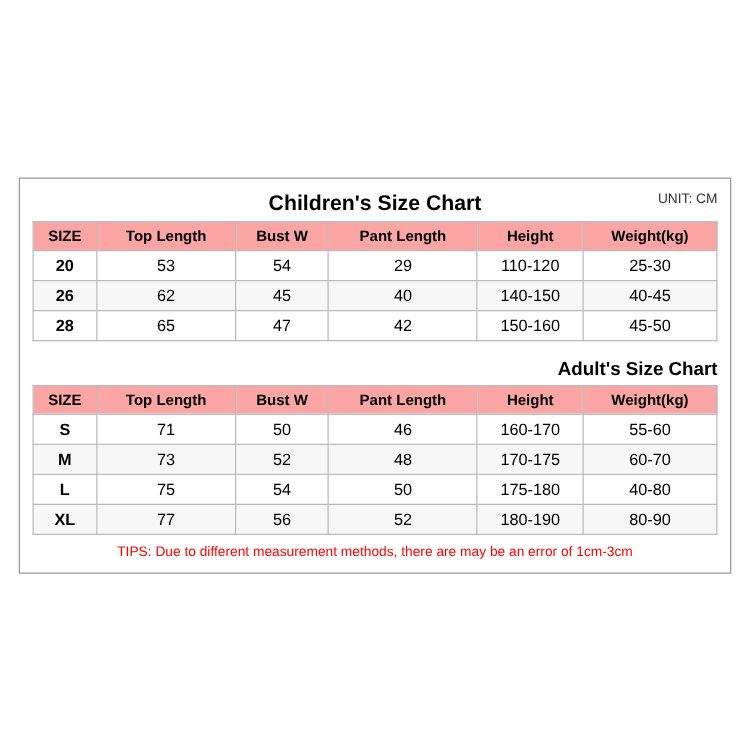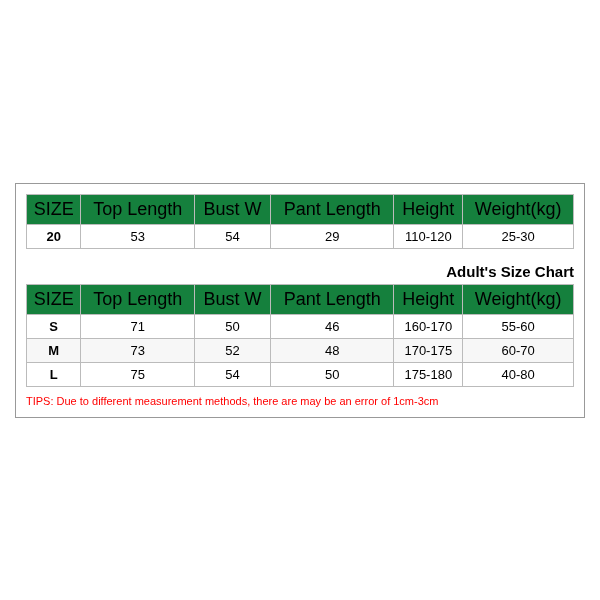--- a/index.html
+++ b/index.html
@@ -37,70 +37,91 @@
       width: 100%;
       border-collapse: collapse;
       margin-bottom: 8px;
     }
     table th, table td {
       border: 1px solid #bbb;
       text-align: center;
       padding: 4px 2px;
     }
     .header-row th {
-      background: #15803d;
-      font-weight: normal;
-      font-size: 18px;
+      background: #fca5a5;
+      font-weight: bold;
+      font-size: 12px;
     }
     .size-col {
       font-weight: bold;
     }
     .section-title {
       text-align: right;
       font-size: 15px;
       font-weight: bold;
       padding: 6px 0 4px 0;
     }
     .tips {
+      text-align: center;
       font-size: 11px;
       color: red;
       margin-top: 4px;
     }
     tbody tr:nth-child(even) {
       background: #f7f7f7;
     }
     tbody tr:nth-child(odd) {
       background: #ffffff;
     }
   </style>
 </head>
 <body>
 
 <div class="container">
 
+  <div class="chart-title">
+    <span>Children's Size Chart</span>
+    <span class="unit-label">UNIT: CM</span>
+  </div>
 
   <table>
     <thead>
       <tr class="header-row">
         <th>SIZE</th>
         <th>Top Length</th>
         <th>Bust W</th>
         <th>Pant Length</th>
         <th>Height</th>
         <th>Weight(kg)</th>
       </tr>
     </thead>
     <tbody id="children-tbody">
         <tr>
           <td class="size-col">20</td>
           <td>53</td>
           <td>54</td>
           <td>29</td>
           <td>110-120</td>
           <td>25-30</td>
+        </tr>
+        <tr>
+          <td class="size-col">26</td>
+          <td>62</td>
+          <td>45</td>
+          <td>40</td>
+          <td>140-150</td>
+          <td>40-45</td>
+        </tr>
+        <tr>
+          <td class="size-col">28</td>
+          <td>65</td>
+          <td>47</td>
+          <td>42</td>
+          <td>150-160</td>
+          <td>45-50</td>
         </tr>
       </tbody>
   </table>
 
   <div class="section-title">
     <span>Adult's Size Chart</span>
   </div>
 
   <table>
     <thead>
@@ -131,17 +152,25 @@
           <td>60-70</td>
         </tr>
         <tr>
           <td class="size-col">L</td>
           <td>75</td>
           <td>54</td>
           <td>50</td>
           <td>175-180</td>
           <td>40-80</td>
         </tr>
+        <tr>
+          <td class="size-col">XL</td>
+          <td>77</td>
+          <td>56</td>
+          <td>52</td>
+          <td>180-190</td>
+          <td>80-90</td>
+        </tr>
       </tbody>
   </table>
 
   <div class="tips">TIPS: Due to different measurement methods, there are may be an error of 1cm-3cm</div>
 </div>
 
 </body></html>

